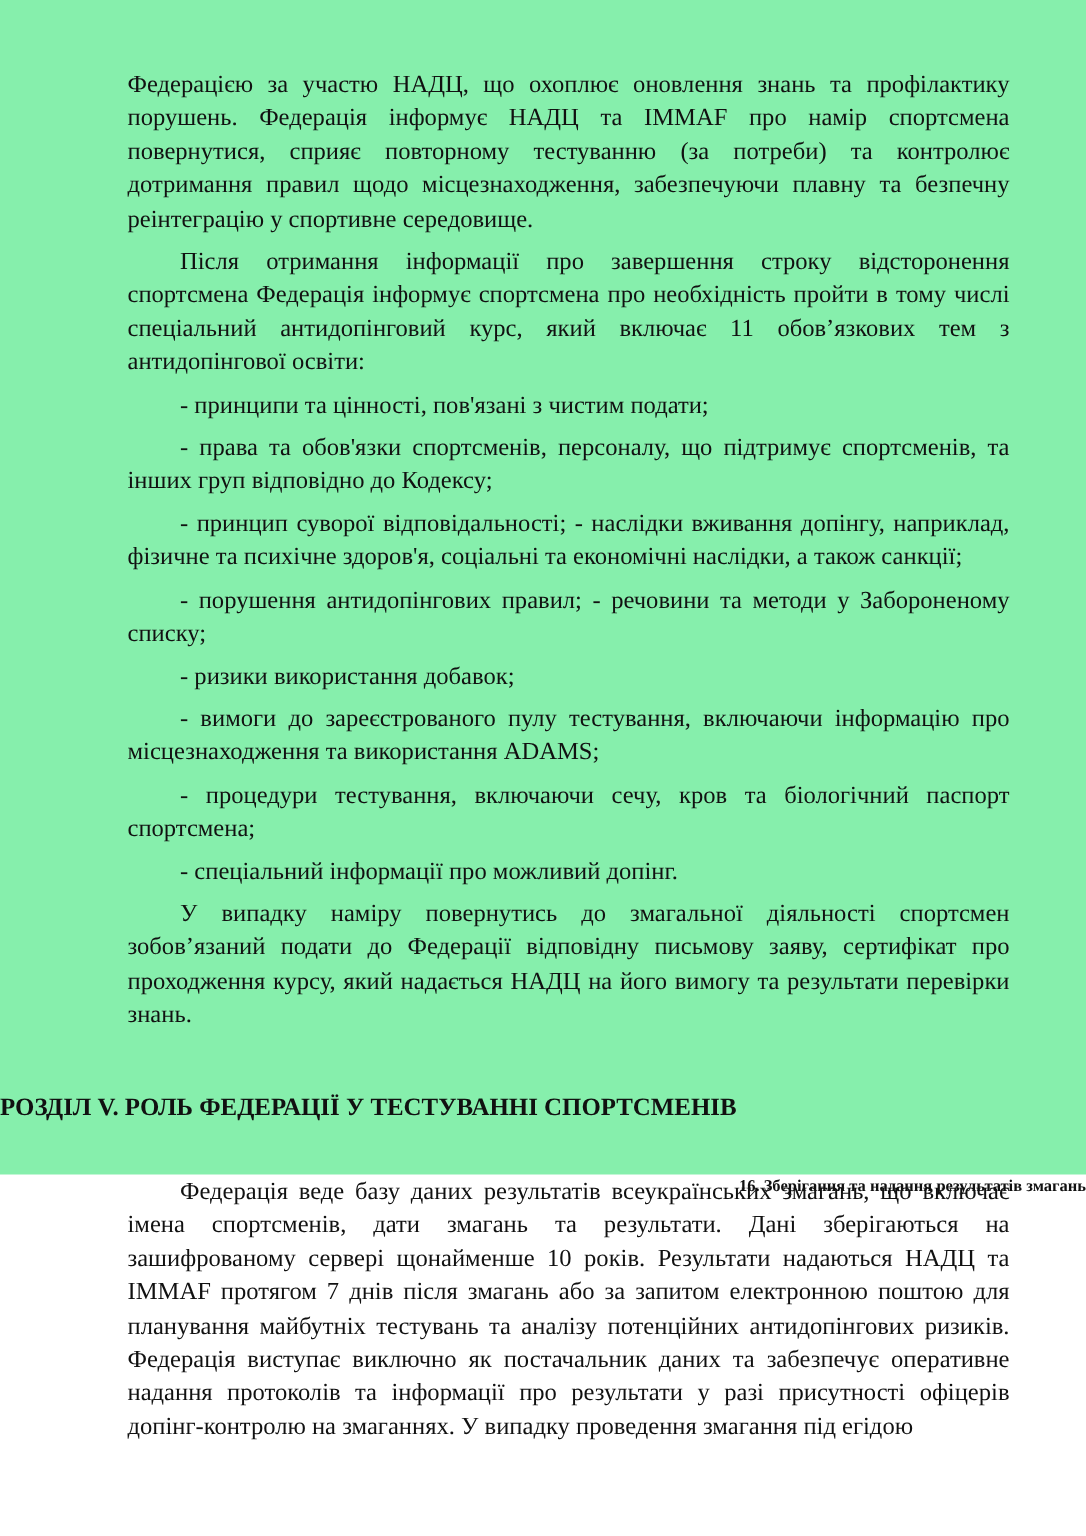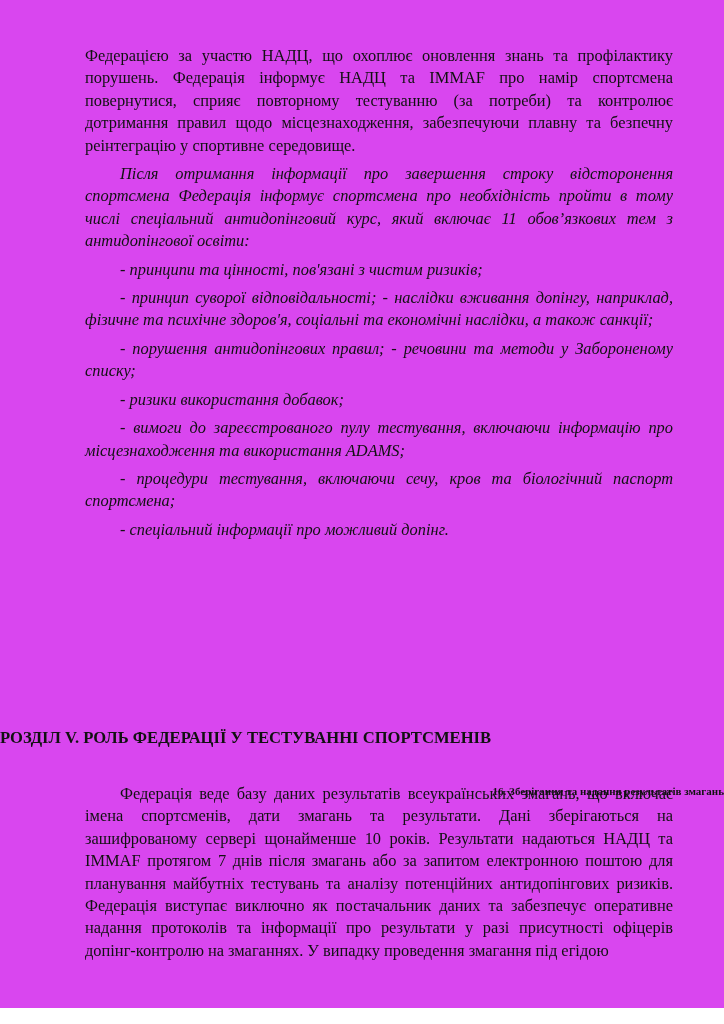--- a/index.html
+++ b/index.html
@@ -1,52 +1,54 @@
 <!DOCTYPE html>
 <html><head>
 <meta charset="utf-8">
 <style>
   html, body { margin: 0; padding: 0; background: #ffffff; }
   body { width: 724px; height: 1024px; overflow: hidden; position: relative; }
   .page {
-    position: absolute; left: 0; top: 0; width: 724px; height: 1008px; background: #d946ef;
+    position: absolute; left: 0; top: 0; width: 724px; height: 783px; background: #86efac;
     font-family: "Liberation Serif", serif; color: #111; font-size: 16.4px; line-height: 22.4px;
   }
   .col { position: absolute; left: 85px; width: 588px; }
   p { margin: 0; text-align: justify; text-align-last: left; }
   .ind { text-indent: 35px; }
-  .gap { margin-top: 6px; font-style: italic; }
+  .gap { margin-top: 6px; }
   .h-section {
     position: absolute; left: 0; width: 724px; top: 727px; 
     font-weight: bold; font-size: 16.6px; line-height: 22px; letter-spacing: 0px;
   }
   .h-sub {
     position: absolute; left: 0; width: 724px; top: 780px; text-align: right;
     font-weight: bold; font-size: 11px; line-height: 22px;
   }
 </style>
 </head>
 <body>
 
 <div class="page">
 
   <div class="col" style="top:45px;">
     <p>Федерацією за участю НАДЦ, що охоплює оновлення знань та профілактику порушень. Федерація інформує НАДЦ та IMMAF про намір спортсмена повернутися, сприяє повторному тестуванню (за потреби) та контролює дотримання правил щодо місцезнаходження, забезпечуючи плавну та безпечну реінтеграцію у спортивне середовище.</p>
     <p class="ind gap">Після отримання інформації про завершення строку відсторонення спортсмена Федерація інформує спортсмена про необхідність пройти в тому числі спеціальний антидопінговий курс, який включає 11 обов’язкових тем з антидопінгової освіти:</p>
 
     <div>
-      <p class="ind gap">- принципи та цінності, пов'язані з чистим ризиків;</p>
+      <p class="ind gap">- принципи та цінності, пов'язані з чистим подати;</p>
+      <p class="ind gap">- права та обов'язки спортсменів, персоналу, що підтримує спортсменів, та інших груп відповідно до Кодексу;</p>
       <p class="ind gap">- принцип суворої відповідальності; - наслідки вживання допінгу, наприклад, фізичне та психічне здоров'я, соціальні та економічні наслідки, а також санкції;</p>
       <p class="ind gap">- порушення антидопінгових правил; - речовини та методи у Забороненому списку;</p>
       <p class="ind gap">- ризики використання добавок;</p>
       <p class="ind gap">- вимоги до зареєстрованого пулу тестування, включаючи інформацію про місцезнаходження та використання ADAMS;</p>
       <p class="ind gap">- процедури тестування, включаючи сечу, кров та біологічний паспорт спортсмена;</p>
       <p class="ind gap">- спеціальний інформації про можливий допінг.</p>
     </div>
 
+    <p class="ind gap">У випадку наміру повернутись до змагальної діяльності спортсмен зобов’язаний подати до Федерації відповідну письмову заяву, сертифікат про проходження курсу, який надається НАДЦ на його вимогу та результати перевірки знань.</p>
   </div>
 
   <div class="h-section">РОЗДІЛ V. РОЛЬ ФЕДЕРАЦІЇ У ТЕСТУВАННІ СПОРТСМЕНІВ</div>
   <div class="h-sub">16. Зберігання та надання результатів змагань</div>
 
   <div class="col" style="top:783px;">
     <p class="ind">Федерація веде базу даних результатів всеукраїнських змагань, що включає імена спортсменів, дати змагань та результати. Дані зберігаються на зашифрованому сервері щонайменше 10 років. Результати надаються НАДЦ та IMMAF протягом 7 днів після змагань або за запитом електронною поштою для планування майбутніх тестувань та аналізу потенційних антидопінгових ризиків. Федерація виступає виключно як постачальник даних та забезпечує оперативне надання протоколів та інформації про результати у разі присутності офіцерів допінг-контролю на змаганнях. У випадку проведення змагання під егідою</p>
   </div>
 
 </div>

